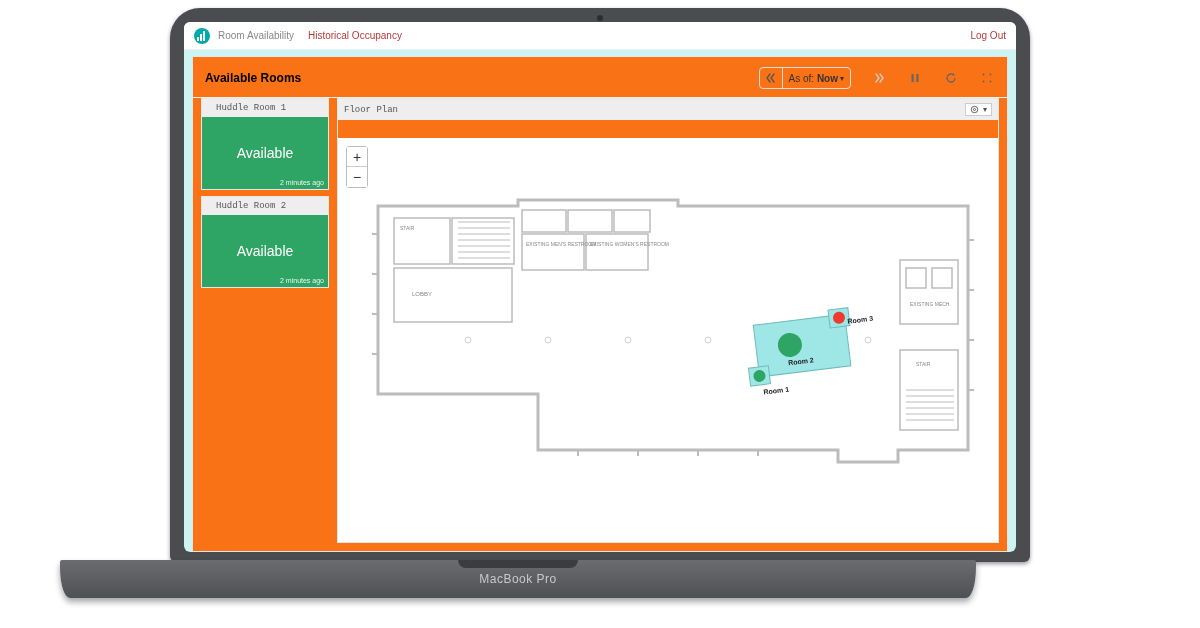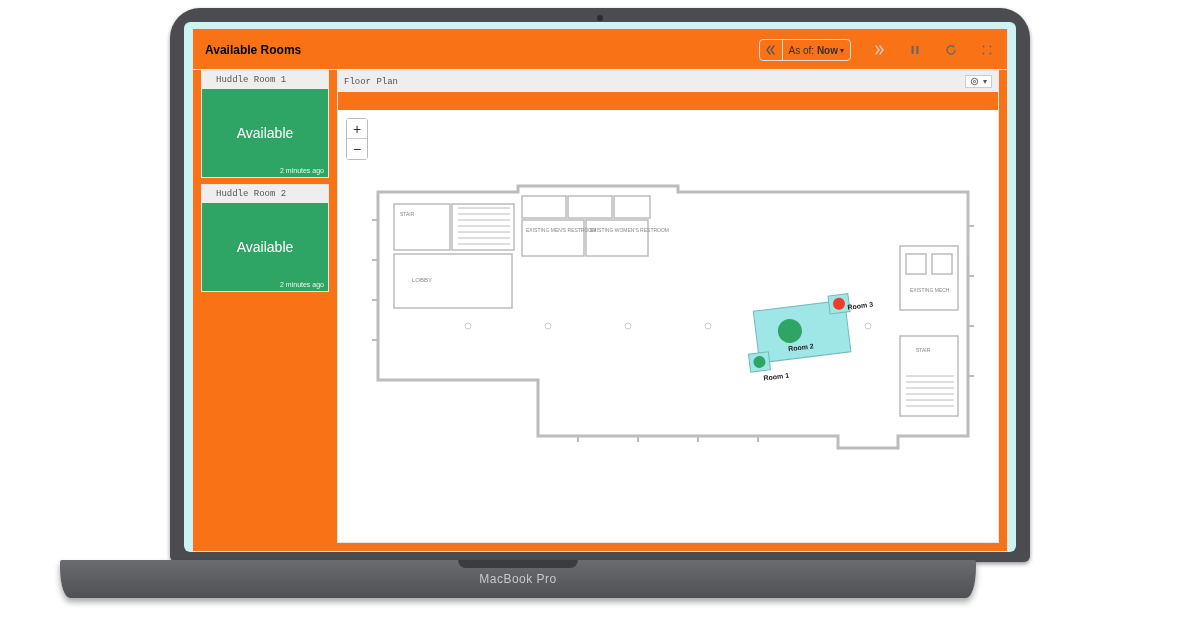--- a/index.html
+++ b/index.html
@@ -130,21 +130,21 @@
     display: flex; flex-direction: column;
     border: 1px solid #e6e6e6;
   }
   .card-head {
     background: #eeeeee;
     font-family: "Courier New", monospace;
     font-size: 9px; color: #555;
     padding: 4px 14px;
   }
   .card-body {
-    height: 88px;
+    height: 72px;
     display: flex; flex-direction: column;
     align-items: center; justify-content: center;
     color: #fff; position: relative;
   }
   .card-body.available { background: #2ea564; }
   .card-body.occupied  { background: #ef3b2d; }
   .card-status { font-size: 14px; }
   .card-time {
     position: absolute; right: 4px; bottom: 3px;
     font-size: 7px; opacity: .9;
@@ -196,20 +196,33 @@
   .plan-label { font-size: 6px; fill: #888; font-family: -apple-system, Helvetica, Arial, sans-serif; }
 </style>
 </head>
 <body>
 
 <div class="laptop-frame">
   <span class="camera"></span>
   <div class="laptop-inner">
     <div class="screen">
 
+      <div class="topbar">
+        <span class="logo">
+          <svg viewBox="0 0 10 10">
+              <rect x="0" y="6" width="2" height="4" fill="#fff"></rect>
+              <rect x="3" y="3" width="2" height="7" fill="#fff"></rect>
+              <rect x="6" y="0" width="2" height="10" fill="#fff"></rect>
+            </svg>
+        </span>
+        <span class="nav-link">Room Availability</span>
+        <span class="nav-link active">Historical Occupancy</span>
+        <span class="topbar-spacer"></span>
+        <span class="logout">Log Out</span>
+      </div>
 
       <div class="page">
         <div class="page-header">
           <span>Available Rooms</span>
           <span class="spacer"></span>
           <div class="time-controls">
             <div class="pill">
               <span class="seg">
                 <svg width="10" height="10" viewBox="0 0 10 10">
                     <path d="M4 1 L1 5 L4 9 M8 1 L5 5 L8 9" stroke="#555" stroke-width="1.4" fill="none" stroke-linecap="round"></path>

